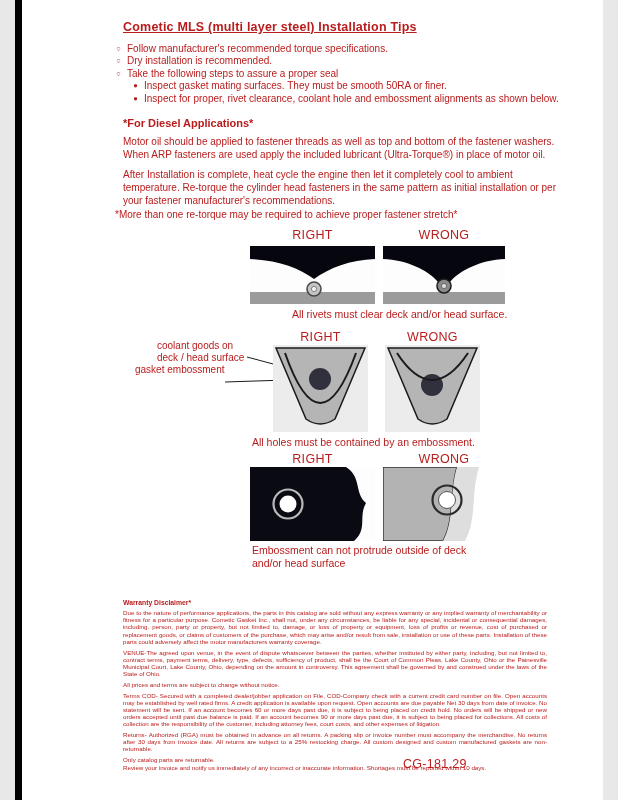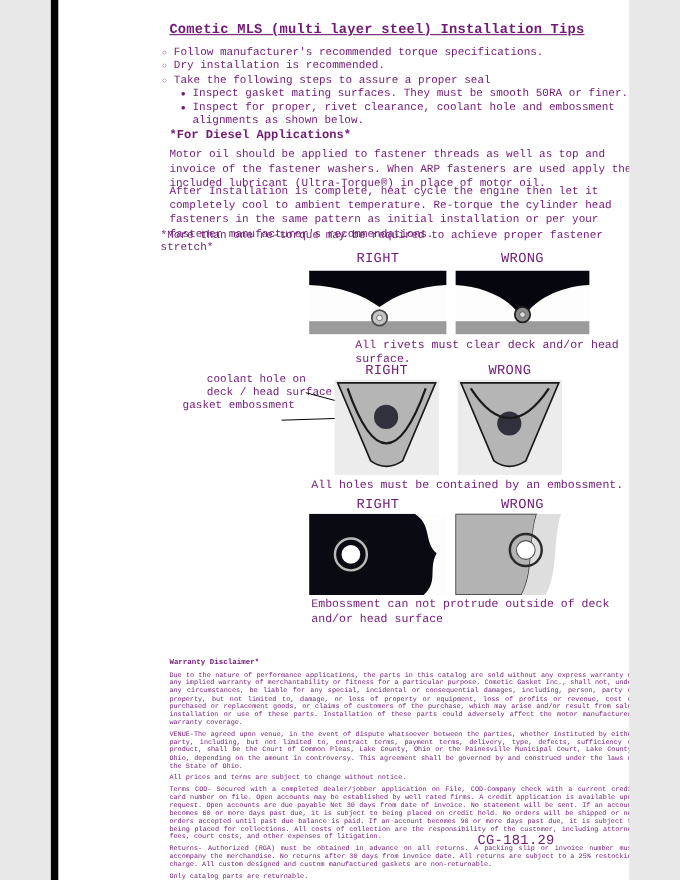--- a/index.html
+++ b/index.html
@@ -1,23 +1,23 @@
 <!DOCTYPE html>
 <html><head>
 <meta charset="utf-8">
 <style>
   * { margin: 0; padding: 0; box-sizing: border-box; }
   html, body { background: #e8e8e8; }
   .page {
     position: relative;
-    width: 526px;
+    width: 588px;
     height: 800px;
     background: #ffffff;
-    font-family: Liberation Mono, monospace;
-    color: #701a75;
+    font-family: Liberation Sans, sans-serif;
+    color: #b91c1c;
     overflow: hidden;
     margin: 0 auto;
   }
   .left-bar { position: absolute; left: 0; top: 0; width: 7px; height: 800px; background: #000; }
 
   .title {
     position: absolute; left: 108px; top: 20px;
     font-size: 12.5px; font-weight: bold; text-decoration: underline;
     letter-spacing: 0.2px;
   }
@@ -72,21 +72,21 @@
       <span class="mk">●</span>
       <span>Inspect gasket mating surfaces.  They must be smooth 50RA or finer.</span>
     </li>
     <li class="lvl2">
       <span class="mk">●</span>
       <span>Inspect for proper, rivet clearance, coolant hole and embossment alignments as shown below.</span>
     </li>
   </ul>
 
   <div class="diesel-heading">*For Diesel Applications*</div>
-  <p class="body-par par1">Motor oil should be applied to fastener threads as well as top and invoice of the fastener washers. When ARP fasteners are used apply the included lubricant (Ultra-Torque®) in place of motor oil.</p>
+  <p class="body-par par1">Motor oil should be applied to fastener threads as well as top and bottom of the fastener washers. When ARP fasteners are used apply the included lubricant (Ultra-Torque®) in place of motor oil.</p>
   <p class="body-par par2">After Installation is complete, heat cycle the engine then let it completely cool to ambient temperature. Re-torque the cylinder head fasteners in the same pattern as initial installation or per your fastener manufacturer's recommendations.</p>
   <div class="note">*More than one re-torque may be required to achieve proper fastener stretch*</div>
 
   <div class="dg-label" style="left:235px; top:228px; width:125px;">RIGHT</div>
   <div class="dg-label" style="left:368px; top:228px; width:122px;">WRONG</div>
 
   <svg class="dg-panel" style="left:235px; top:246px;" width="125" height="58" viewBox="0 0 125 58">
     <rect width="125" height="58" fill="#fdfdfd"></rect>
     <rect y="46" width="125" height="12" fill="#9b9b9b"></rect>
     <path d="M0,0 H125 V13 C100,14 79,22 64,33 C49,22 28,14 0,13 Z" fill="#06060e"></path>
@@ -99,21 +99,21 @@
     <path d="M0,0 H122 V13 C98,14 77,24 67,36 Q61,55 55,36 C45,24 24,14 0,13 Z" fill="#06060e"></path>
     <circle cx="61" cy="40" r="7" fill="#8a8a8a" stroke="#1e1e1e" stroke-width="1.6"></circle>
     <circle cx="61" cy="40" r="2.6" fill="#dddddd" stroke="#555555" stroke-width="0.8"></circle>
   </svg>
   <div class="dg-caption" style="left:237px; top:308px;margin-left:40px;">All rivets must clear deck and/or head surface.</div>
 
   <div class="dg-label" style="left:258px; top:330px; width:95px;">RIGHT</div>
   <div class="dg-label" style="left:370px; top:330px; width:95px;">WRONG</div>
 
   <div class="ann" style="left:142px; top:340px;">
-    <div>coolant hole on</div>
+    <div>coolant goods on</div>
     <div>deck / head surface</div>
   </div>
   <div class="ann" style="left:120px; top:364px;">gasket embossment</div>
 
   <svg class="leader" style="left:205px; top:348px;" width="110" height="45" viewBox="0 0 110 45">
     <line x1="27" y1="9" x2="98" y2="28" stroke="#000" stroke-width="0.9"></line>
     <line x1="5" y1="34" x2="67" y2="32" stroke="#000" stroke-width="0.9"></line>
   </svg>
 
   <svg class="dg-panel" style="left:258px; top:345px;" width="95" height="87" viewBox="0 0 95 87">

